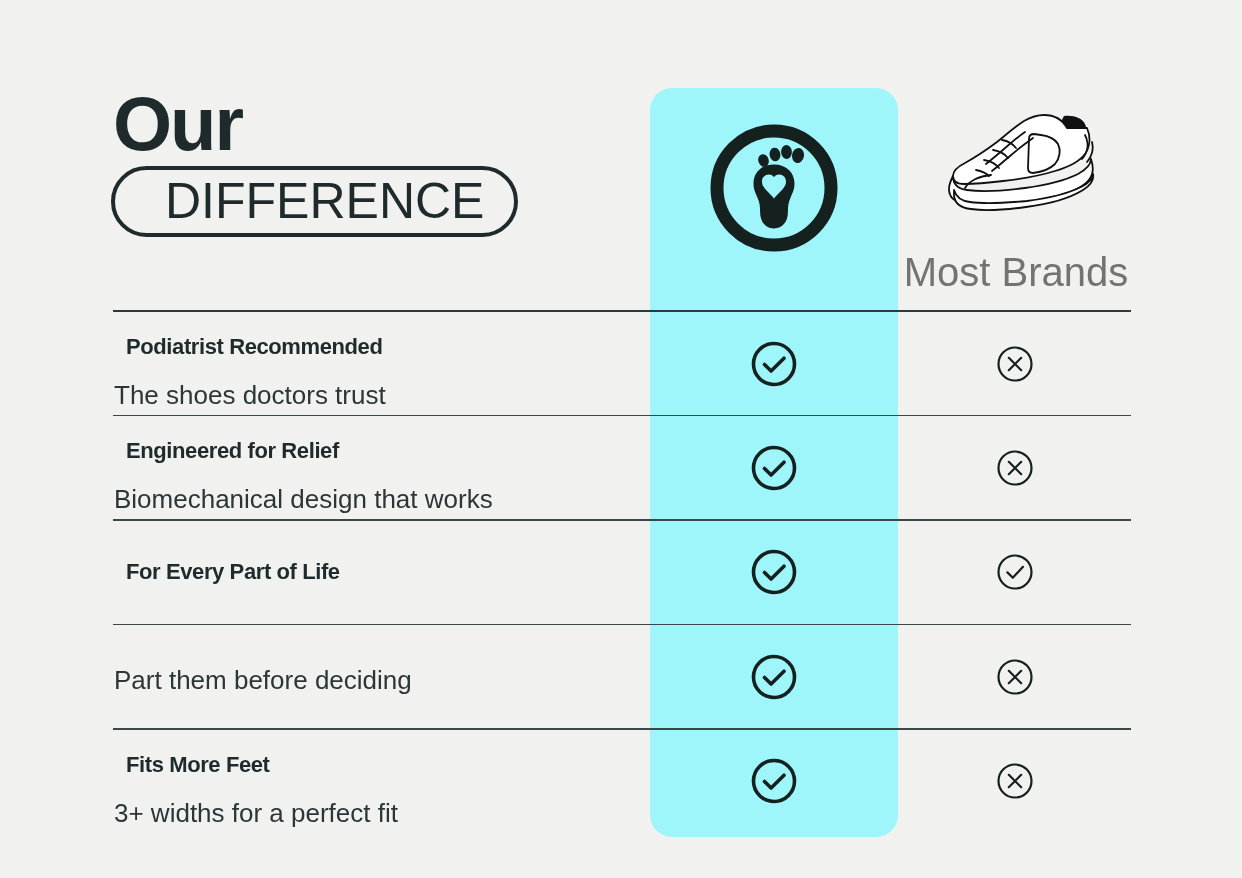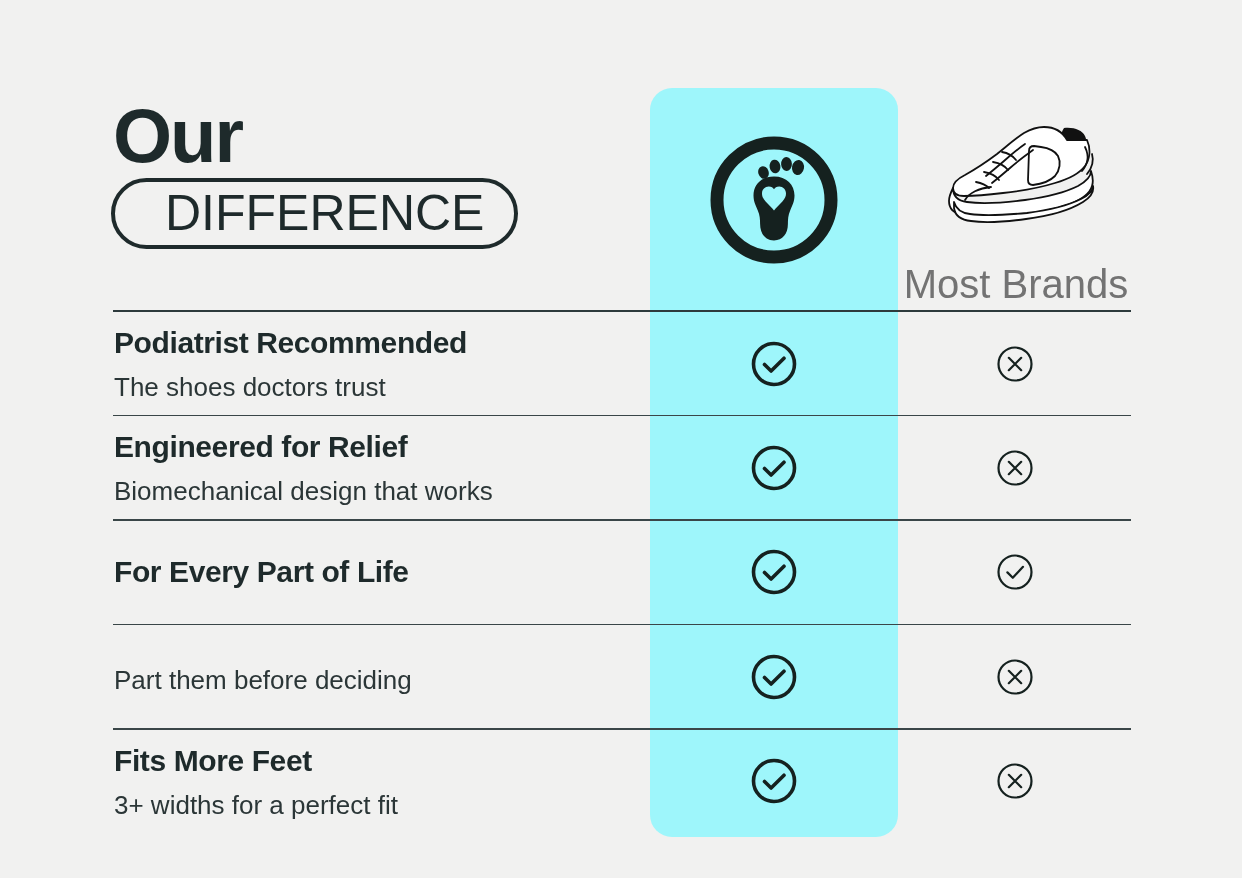--- a/index.html
+++ b/index.html
@@ -31,21 +31,21 @@
     height: 749px;
     background: #9ef6fb;
     border-radius: 22px;
     z-index: 0;
   }
 
   
   .header {
     position: absolute;
     left: 0;
-    top: 16px;
+    top: 4px;
     width: 1242px;
     height: 310px;
     z-index: 2;
   }
 
   .title-block {
     position: absolute;
     left: 111px;
     top: 84px;
     width: 430px;
@@ -131,26 +131,26 @@
     height: 103px;
     box-sizing: border-box;
   }
 
   .row-text {
     width: 537px;
     padding-left: 1px;
     box-sizing: border-box;
   }
   .row-title {
-    font-size: 30px;
+    font-size: 22px;
     font-weight: bold;
     letter-spacing: -0.4px;
     line-height: 40px;
     color: #1e2a2b;
-    margin: 0;
+    margin: 12px;
     white-space: nowrap;
   }
   .row-subtitle {
     font-size: 26px;
     font-weight: normal;
     line-height: 33px;
     color: #2b3637;
     margin: 8px 0 0 0;
     white-space: nowrap;
   }

